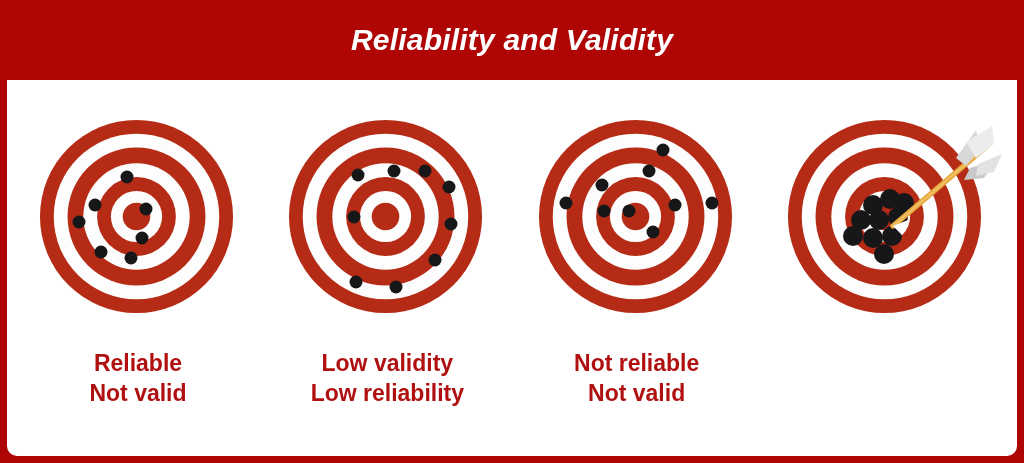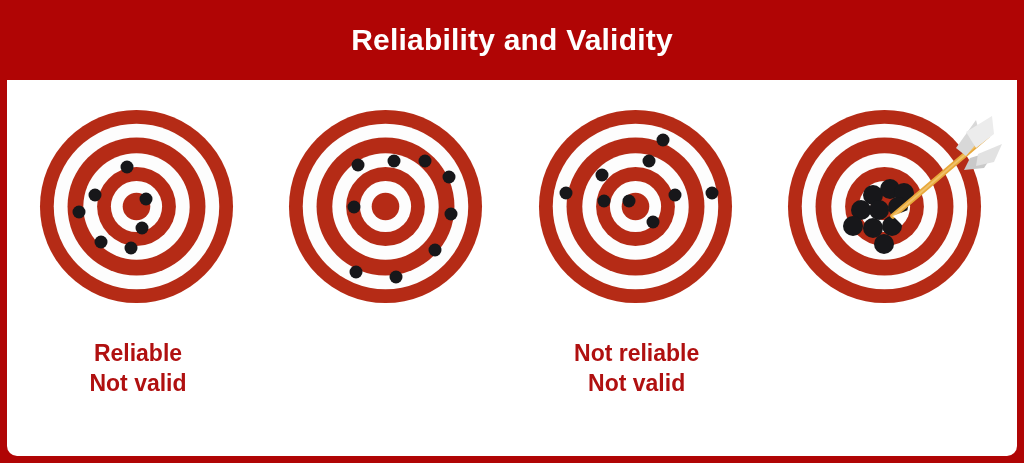--- a/index.html
+++ b/index.html
@@ -19,20 +19,21 @@
   
   .header {
     position: absolute;
     left: 0;
     top: 0;
     width: 1024px;
     height: 80px;
     display: flex;
     align-items: center;
     justify-content: center;
+    font-style: italic;
   }
   .header-title {
     color: #ffffff;
     font-size: 30px;
     font-weight: bold;
     letter-spacing: 0.2px;
     line-height: 1;
     text-align: center;
   }
 
@@ -49,21 +50,21 @@
 
   .targets-row {
     position: absolute;
     left: 0;
     top: 0;
     width: 1010px;
     height: 376px;
     display: flex;
     align-items: flex-start;
     justify-content: space-between;
-    padding: 6px 8px;
+    padding: 16px 8px;
     box-sizing: border-box;
   }
 
   .target-cell {
     position: relative;
     width: 246px;
     height: 376px;
     display: flex;
     flex-direction: column;
     align-items: center;
@@ -183,20 +184,22 @@
             <div class="dot" style="left:54%; top:27%;"></div>
             <div class="dot" style="left:70%; top:27%;"></div>
             <div class="dot" style="left:82%; top:35%;"></div>
             <div class="dot" style="left:34%; top:50%;"></div>
             <div class="dot" style="left:83%; top:54%;"></div>
             <div class="dot" style="left:75%; top:72%;"></div>
             <div class="dot" style="left:35%; top:83%;"></div>
             <div class="dot" style="left:55%; top:86%;"></div>
           </div>
         </div>
+        <div class="caption">Low validity
+Low reliability</div>
       </div>
 
       <div class="target-cell">
         <div class="target-wrap">
           <div class="target">
             <svg width="197" height="197" viewBox="0 0 100 100">
               <circle cx="50" cy="50" r="49" fill="#b52b16"></circle>
               <circle cx="50" cy="50" r="42" fill="#fdfdfd"></circle>
               <circle cx="50" cy="50" r="35" fill="#b52b16"></circle>
               <circle cx="50" cy="50" r="27" fill="#fdfdfd"></circle>

